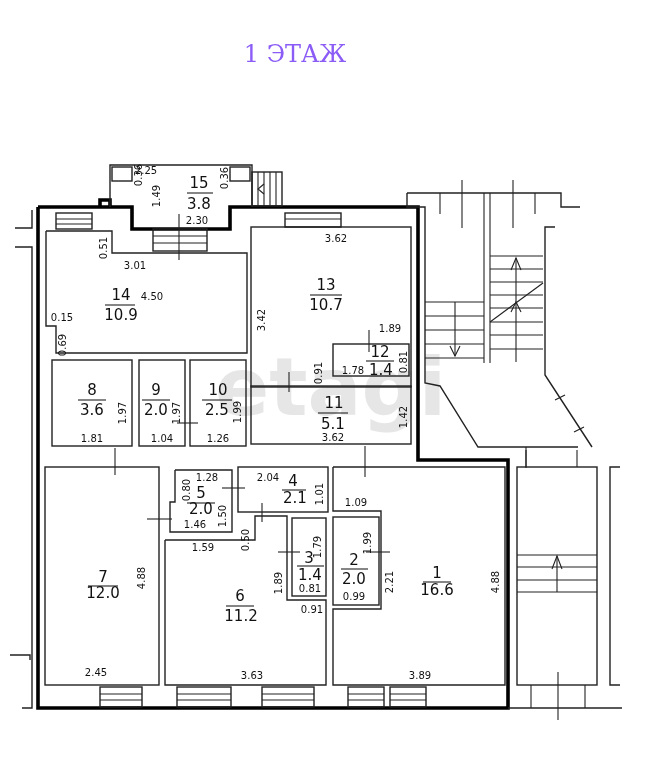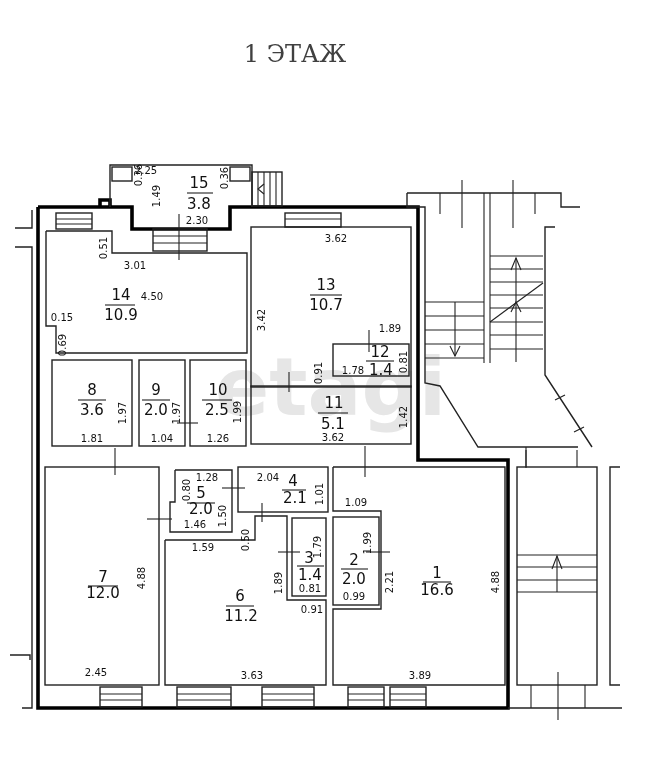--- a/index.html
+++ b/index.html
@@ -1,19 +1,19 @@
 <!DOCTYPE html>
 <html><head>
 <meta charset="utf-8">
 <style>
   html, body { margin:0; padding:0; background:#ffffff; }
   body { width:670px; height:768px; position:relative; overflow:hidden; }
   .title {
     position:absolute; left:0; top:40px; width:590px; text-align:center;
-    font-family:"DejaVu Serif","Liberation Serif",serif; font-size:24px; color:#404040;
+    font-family:"DejaVu Serif","Liberation Serif",serif; font-size:24px; color:#8b5cf6;
   }
   svg { position:absolute; left:0; top:0; }
   .w { fill:none; stroke:#222; stroke-width:1.4; }
   .wt { fill:none; stroke:#000; stroke-width:3.6; }
   .ln { stroke:#222; stroke-width:1.1; fill:none; }
   .num { font-family:"DejaVu Sans","Liberation Sans",sans-serif; font-size:15px; fill:#111; text-anchor:middle; }
   .dim { font-family:"DejaVu Sans","Liberation Sans",sans-serif; font-size:10px; fill:#111; text-anchor:middle; }
   .watermark { font-family:"DejaVu Sans",sans-serif; font-size:80px; fill:#e6e6e6; font-weight:bold; }
 </style>
 </head>

